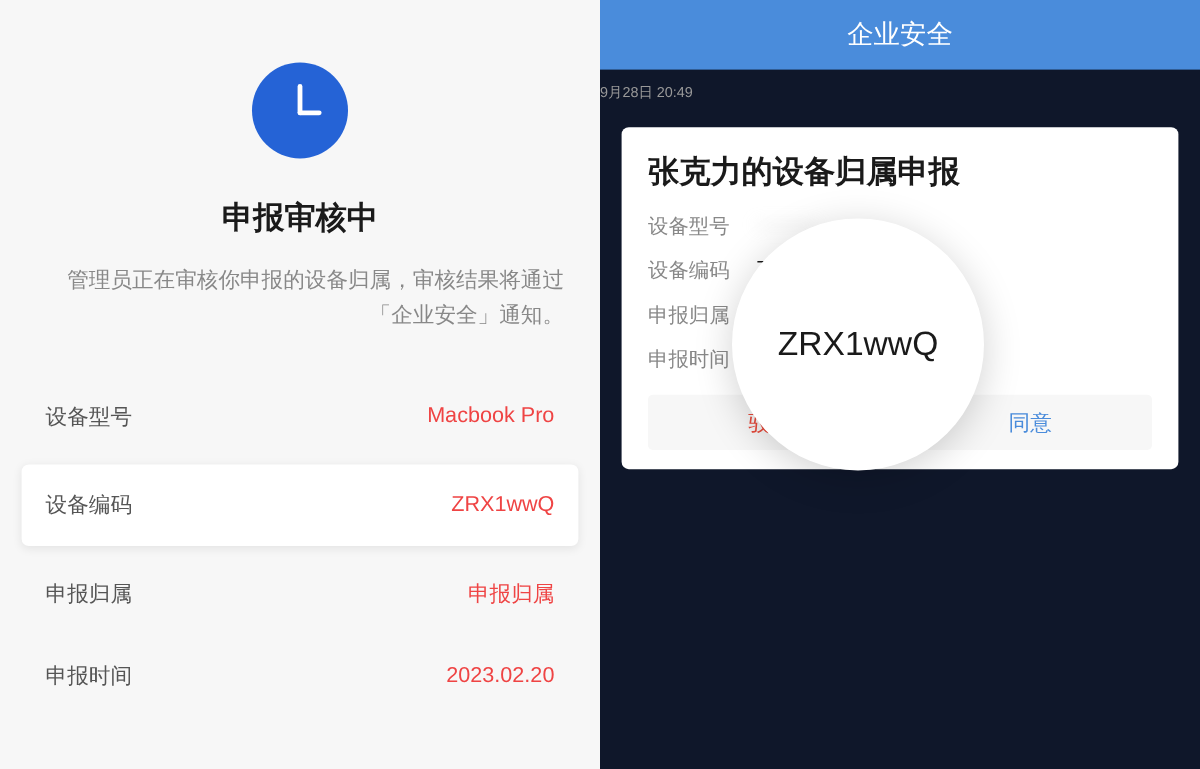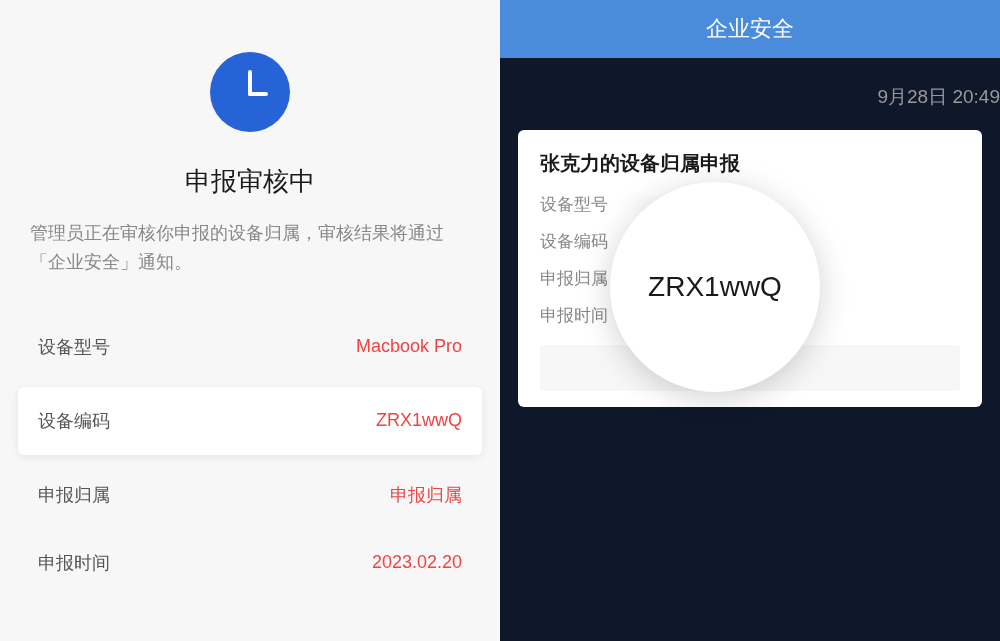--- a/index.html
+++ b/index.html
@@ -53,28 +53,28 @@
       top: 40px;
       left: 38px;
       width: 20px;
       height: 4px;
       background: #fff;
       border-radius: 2px;
     }
     .left-title {
       margin-top: 32px;
       font-size: 26px;
-      font-weight: 400;
+      font-weight: 700;
       color: #1a1a1a;
     }
     .left-subtitle {
       margin-top: 20px;
       font-size: 18px;
       color: #888;
-      text-align: left;
+      text-align: right;
       line-height: 1.6;
       padding: 0 30px;
     }
     .left-list {
       width: 100%;
       margin-top: 36px;
     }
     .left-row {
       display: flex;
       justify-content: space-between;
@@ -99,34 +99,34 @@
       height: 58px;
       background: #4a8cdb;
       display: flex;
       align-items: center;
       justify-content: center;
       color: #fff;
       font-size: 22px;
       font-weight: 500;
     }
     .right-timestamp {
-      text-align: right;
-      font-size: 19px;
+      text-align: left;
+      font-size: 12px;
       color: #999;
-      margin-top: 26px;
+      margin-top: 11px;
     }
     .right-card {
       margin: 20px 18px 0 18px;
       background: #fff;
       border-radius: 6px;
       padding: 20px 22px 16px 22px;
       position: relative;
     }
     .card-title {
-      font-size: 20px;
+      font-size: 26px;
       font-weight: 600;
       color: #1a1a1a;
       margin-bottom: 16px;
     }
     .card-row {
       display: flex;
       font-size: 17px;
       color: #888;
       margin-bottom: 14px;
     }
@@ -222,19 +222,20 @@
     <div class="card-row blurred">
       <span class="card-label">申报归属</span>
       <span class="card-value">———</span>
     </div>
     <div class="card-row">
       <span class="card-label">申报时间</span>
       <span class="card-value">2023/1/20</span>
     </div>
     <div class="card-actions">
       <button class="action-btn reject">驳回</button>
+      <button class="action-btn approve">同意</button>
     </div>
   </div>
 </div>
 
 <div class="magnifier">
   <span>ZRX1wwQ</span>
 </div>
 
 </body></html>

